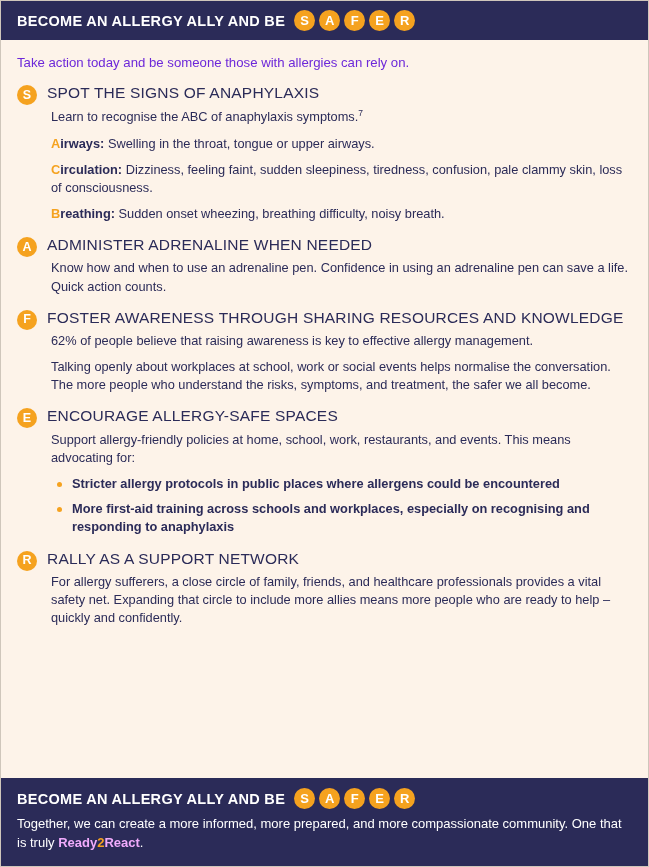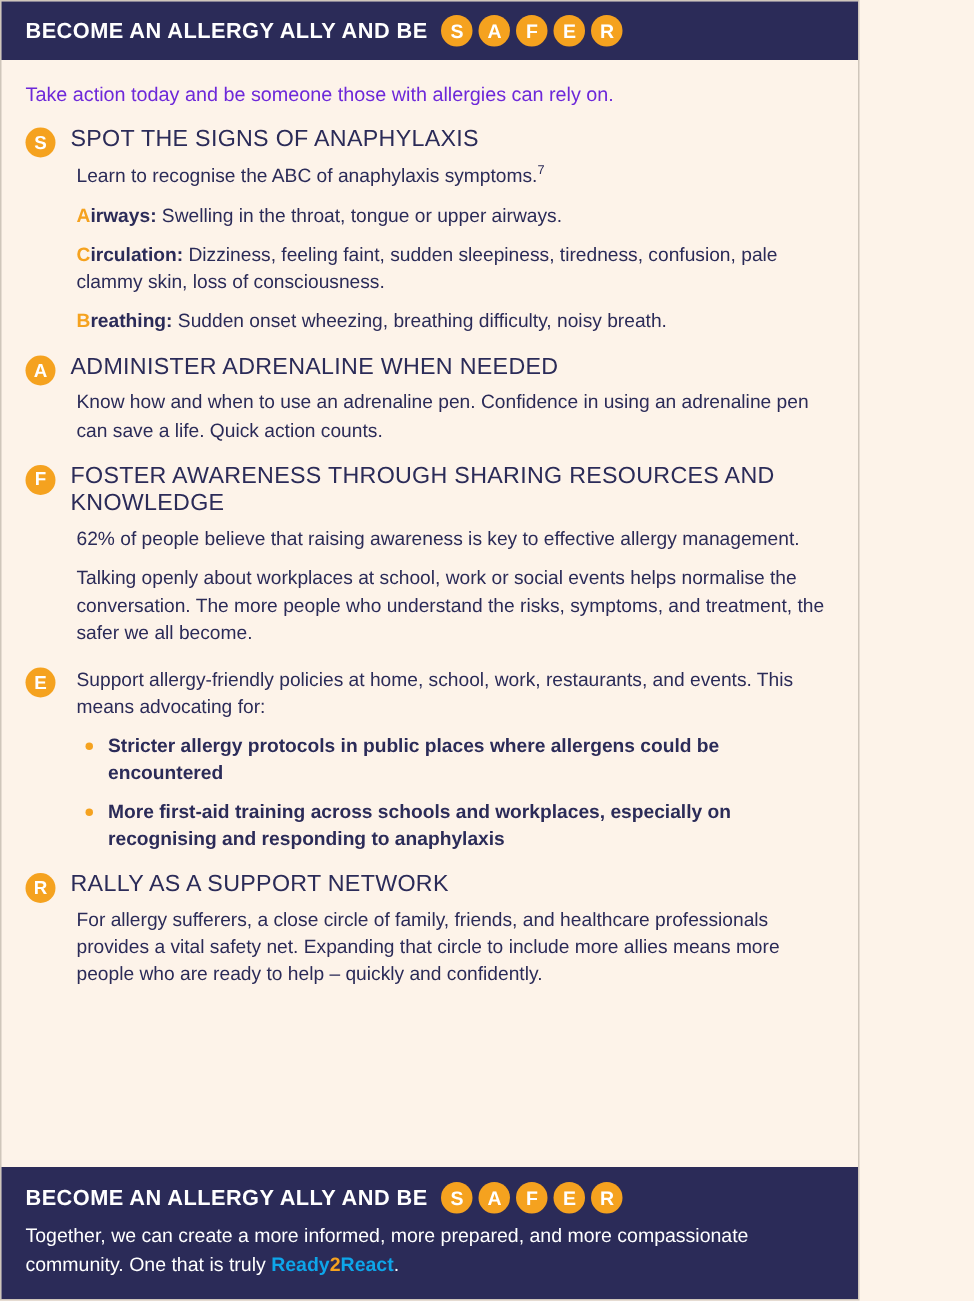--- a/index.html
+++ b/index.html
@@ -8,21 +8,21 @@
   }
   body {
     width: 649px;
     height: 867px;
     background: #fdf3e9;
     font-family: "Liberation Sans", sans-serif;
     color: #2b2b58;
     overflow: hidden;
   }
   .page {
-    width: 573px;
+    width: 649px;
     height: 867px;
     position: relative;
     background: #fdf3e9;
     border: 1px solid #cfc6bb;
     box-sizing: border-box;
   }
 
   
   .banner {
     background: #2b2b58;
@@ -168,21 +168,21 @@
     font-weight: bold;
     letter-spacing: 0.3px;
     text-transform: uppercase;
     white-space: nowrap;
   }
   .footer-text {
     padding: 0 16px 14px 16px;
     font-size: 13px;
     line-height: 1.42;
   }
-  .brand-ready { font-weight: bold; color: #0ea5e9; }
+  .brand-ready { font-weight: bold; color: #f0abfc; }
   .brand-2 { font-weight: bold; color: #f5a21f; }
 </style>
 </head>
 <body>
 
 <div class="page">
 
   <div class="banner">
     <span class="banner-title">BECOME AN ALLERGY ALLY AND BE</span>
     <span class="safer-letters">
@@ -215,20 +215,21 @@
 
     <div class="section">
       <span class="badge">F</span>
       <h2>FOSTER AWARENESS THROUGH SHARING RESOURCES AND KNOWLEDGE</h2>
       <p>62% of people believe that raising awareness is key to effective allergy management.</p>
       <p>Talking openly about workplaces at school, work or social events helps normalise the conversation. The more people who understand the risks, symptoms, and treatment, the safer we all become.</p>
     </div>
 
     <div class="section">
       <span class="badge">E</span>
+      <h2>ENCOURAGE ALLERGY-SAFE SPACES</h2>
       <p>Support allergy-friendly policies at home, school, work, restaurants, and events. This means advocating for:</p>
       <ul class="bullets">
         <li>Stricter allergy protocols in public places where allergens could be encountered</li>
         <li>More first-aid training across schools and workplaces, especially on recognising and responding to anaphylaxis</li>
       </ul>
     </div>
 
     <div class="section">
       <span class="badge">R</span>
       <h2>RALLY AS A SUPPORT NETWORK</h2>

